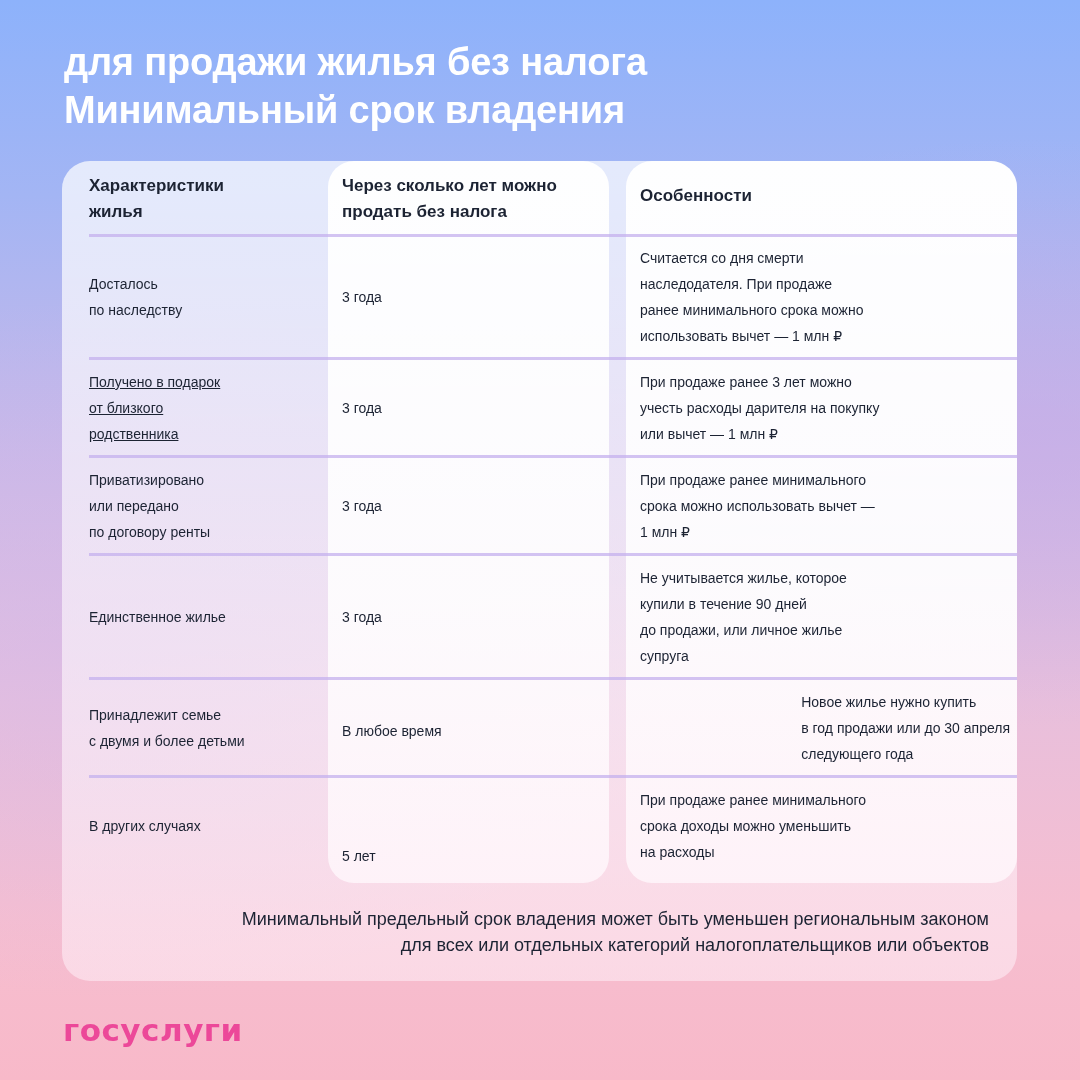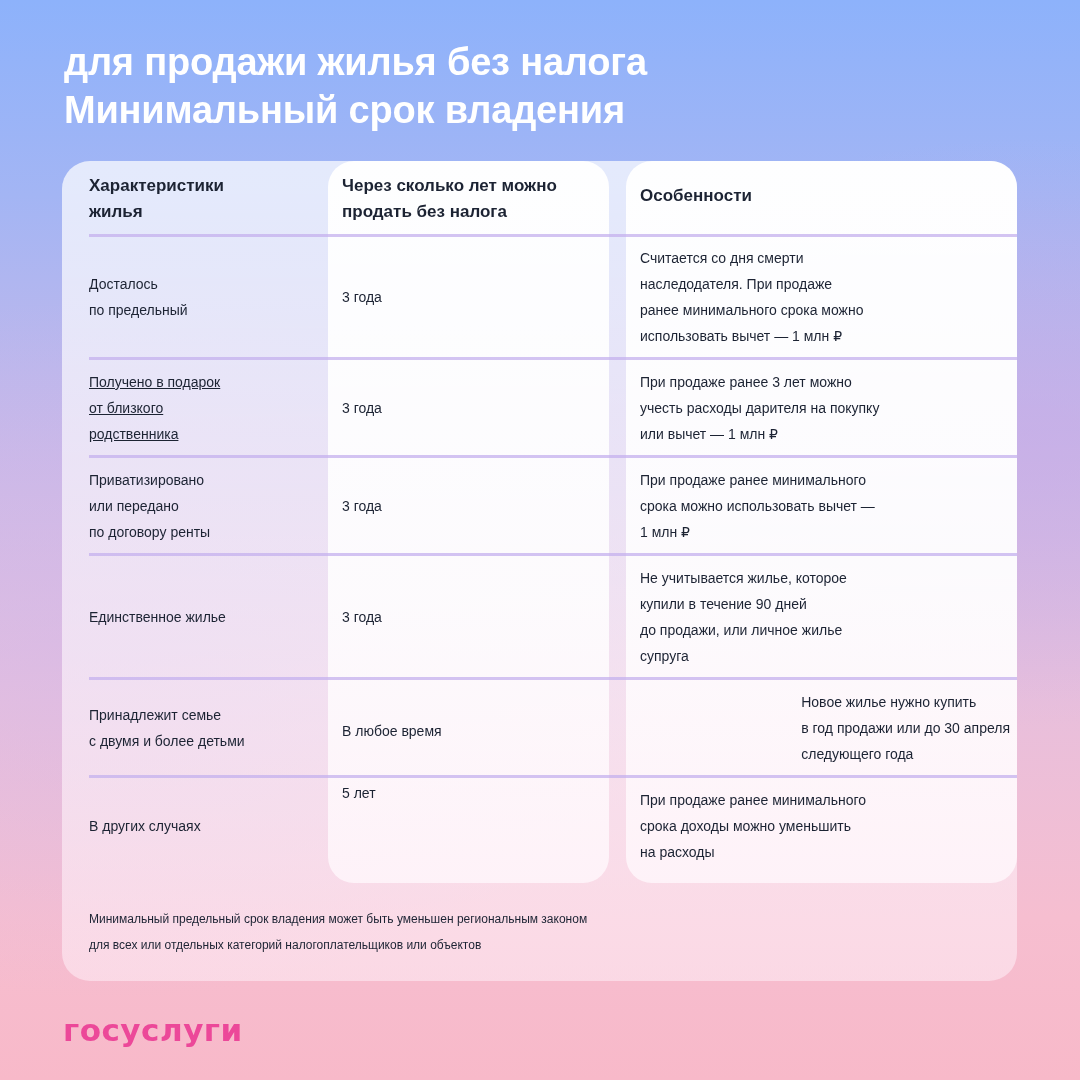--- a/index.html
+++ b/index.html
@@ -32,21 +32,21 @@
   .col3 { left: 626px; top: 161px; width: 391px; height: 722px; }
   .hdr { position: absolute; font-size: 17px; font-weight: 700; line-height: 26px; color: #1c2333; }
   .sep { position: absolute; left: 89px; width: 928px; height: 3px; background: rgba(196,176,238,0.75); }
   .cell { position: absolute; font-size: 14px; line-height: 26px; color: #1c2333; display: flex; align-items: center; }
   .cell .txt { display: block; white-space: pre-line; }
   .c1 { left: 89px; width: 235px; }
   .c2 { left: 342px; width: 260px; }
   .c3 { left: 640px; width: 370px; }
   .footnote {
     position: absolute; left: 89px; top: 906px; width: 900px;
-    font-size: 12px; line-height: 26px; color: #1c2333; white-space: pre-line;
+    font-size: 18px; line-height: 26px; color: #1c2333; white-space: pre-line; text-align: right;
   }
   .logo {
     position: absolute; left: 63px; top: 1012px;
     font-size: 31px; font-weight: 700; color: #ec4899; letter-spacing: 0.5px;
     font-family: "DejaVu Sans", sans-serif;
   }
 </style>
 </head>
 <body>
 
@@ -62,21 +62,21 @@
 <div class="hdr" style="left:89px; top:173px; white-space:pre-line;">Характеристики
 жилья</div>
 <div class="hdr" style="left:342px; top:173px; white-space:pre-line;">Через сколько лет можно
 продать без налога</div>
 <div class="hdr" style="left:640px; top:169px;margin-top:14px;">Особенности</div>
 
 <div class="sep" style="top:234px;"></div>
 
 <div class="cell c1" style="top:236px; height:121px;">
     <span class="txt">Досталось
-по предельный</span>
+по наследству</span>
   </div>
 <div class="cell c2" style="top:236px; height:121px;">
     <span class="txt">3 года</span>
   </div>
 <div class="cell c3" style="top:236px; height:121px;">
     <span class="txt">Считается со дня смерти
 наследодателя. При продаже
 ранее минимального срока можно
 использовать вычет — 1 млн ₽</span>
   </div>
@@ -136,21 +136,21 @@
 <div class="cell c3" style="top:680px; height:95px;justify-content:flex-end;">
     <span class="txt">Новое жилье нужно купить
 в год продажи или до 30 апреля
 следующего года</span>
   </div>
 <div class="sep" style="top:775px;"></div>
 
 <div class="cell c1" style="top:778px; height:95px;">
     <span class="txt">В других случаях</span>
   </div>
-<div class="cell c2" style="top:745px; height:95px;">
+<div class="cell c2" style="top:808px; height:95px;">
     <span class="txt">5 лет</span>
   </div>
 <div class="cell c3" style="top:778px; height:95px;">
     <span class="txt">При продаже ранее минимального
 срока доходы можно уменьшить
 на расходы</span>
   </div>
 
 <div class="footnote">Минимальный предельный срок владения может быть уменьшен региональным законом
 для всех или отдельных категорий налогоплательщиков или объектов</div>

